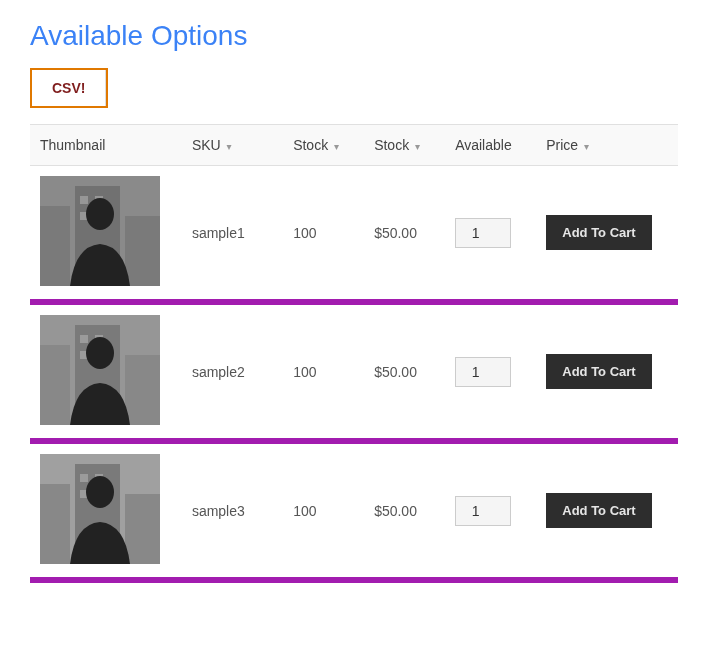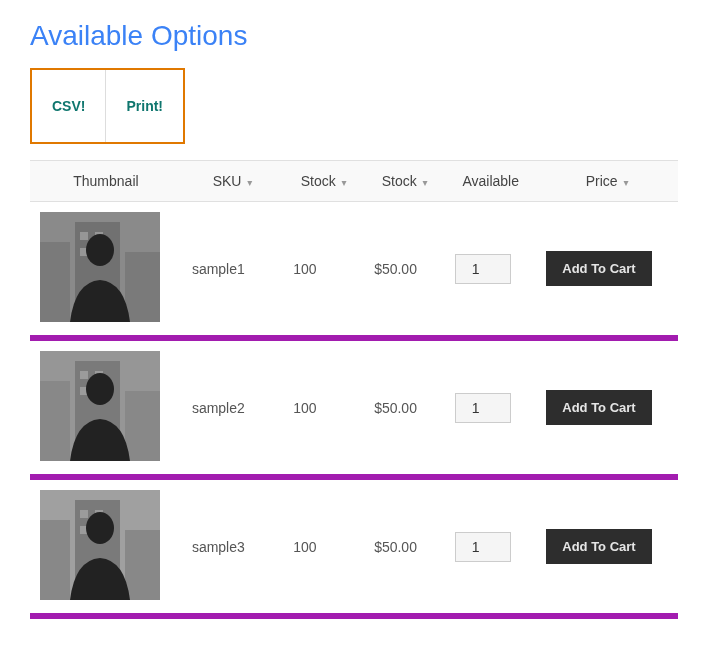--- a/index.html
+++ b/index.html
@@ -15,42 +15,42 @@
       font-weight: 400;
       margin-bottom: 16px;
       color: #3b82f6;
     }
     .toolbar {
       display: inline-flex;
       border: 2px solid #e07800;
       margin-bottom: 16px;
     }
     .toolbar-btn {
-      padding: 28px 20px;
+      padding: 10px 20px;
       background: #fff;
       border: none;
       cursor: pointer;
       font-size: 14px;
       font-weight: 600;
-      color: #0f766e;
+      color: #7f1d1d;
     }
     .toolbar-btn:first-child {
       border-right: 1px solid #ddd;
     }
     table {
       width: 100%;
       border-collapse: collapse;
       font-size: 14px;
     }
     thead tr {
       background: #f9f9f9;
     }
     th {
       padding: 12px 10px;
-      text-align: center;
+      text-align: left;
       font-weight: 500;
       color: #444;
       border-bottom: 1px solid #e0e0e0;
       border-top: 1px solid #e0e0e0;
       white-space: nowrap;
     }
     th .sort-arrow {
       font-size: 10px;
       color: #999;
       margin-left: 2px;
@@ -103,21 +103,20 @@
   </style>
 </head>
 <body>
 
 
 
 <h1>Available Options</h1>
 
 <div class="toolbar">
   <button class="toolbar-btn">CSV!</button>
-  <button class="toolbar-btn">Print!</button>
 </div>
 
 <table>
   <thead>
     <tr>
       <th class="col-thumbnail">
         <span>Thumbnail</span>
       </th>
       <th class="col-sku">
         <span>SKU</span>

